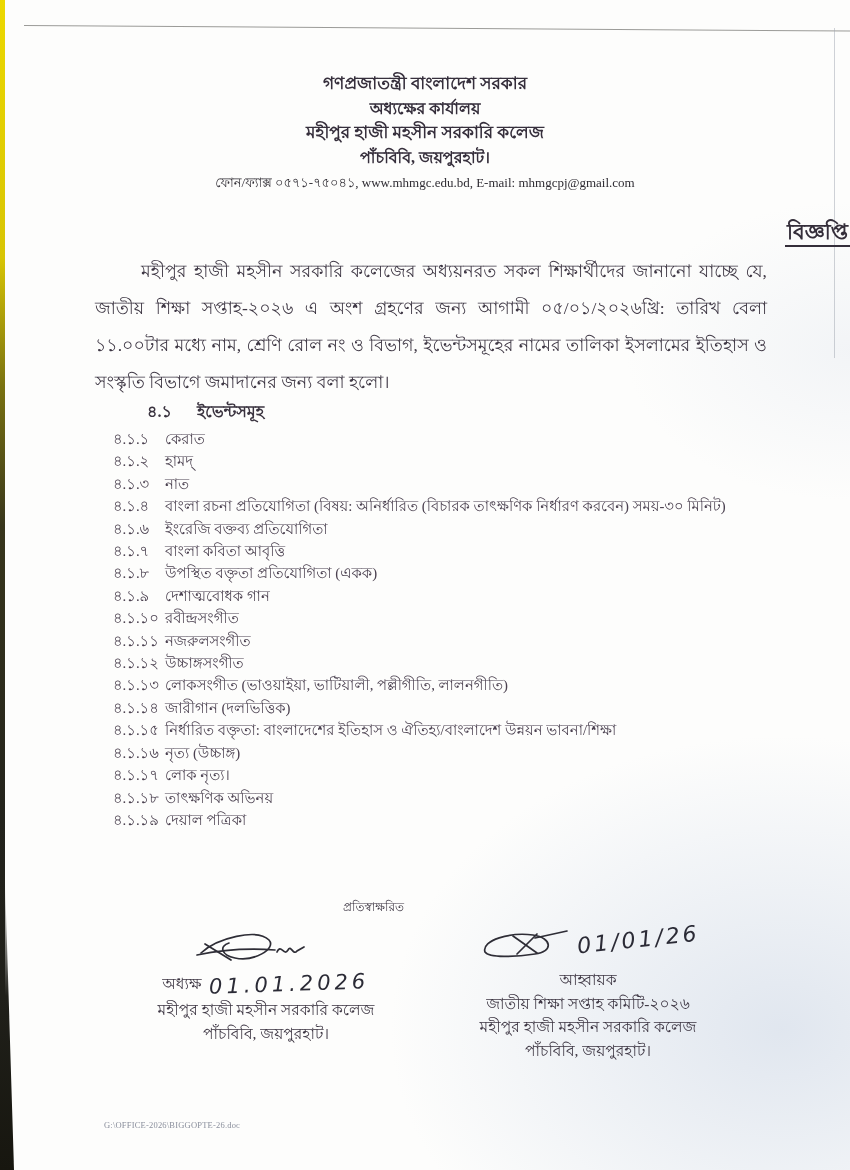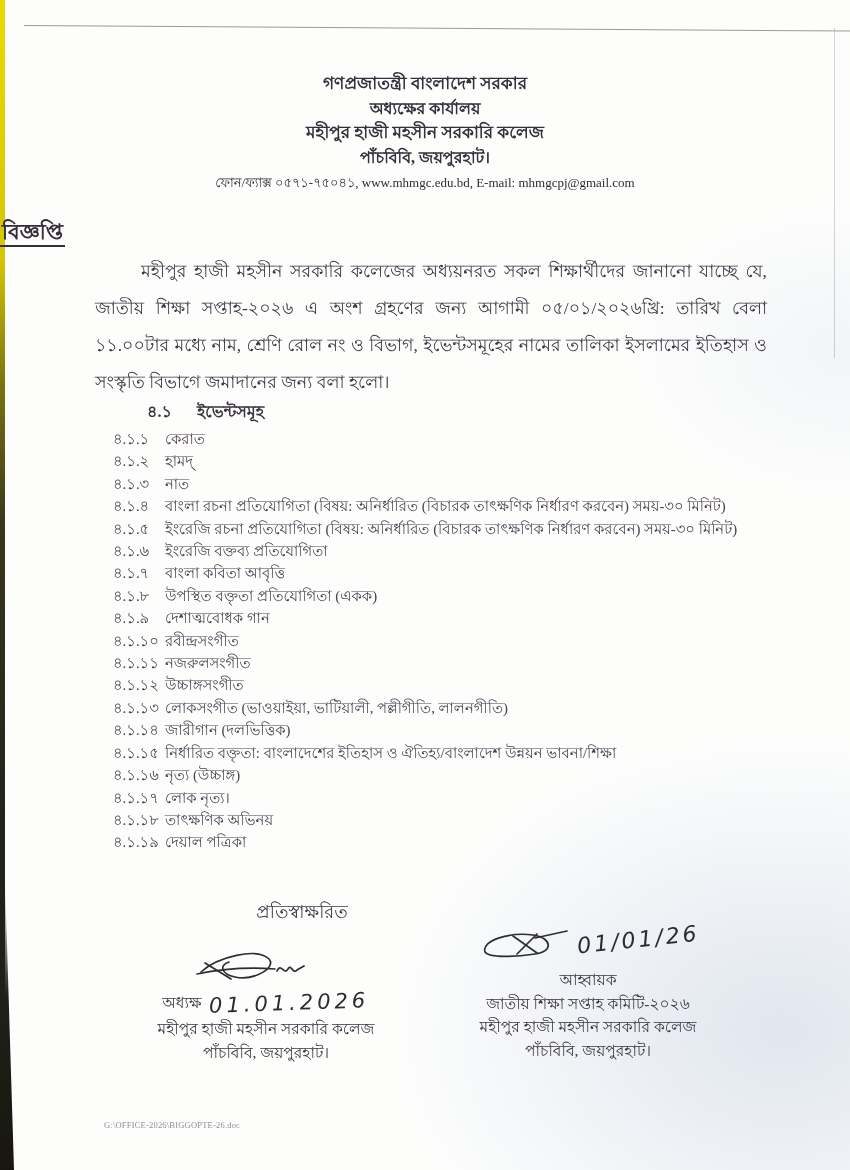--- a/index.html
+++ b/index.html
@@ -20,35 +20,35 @@
     clip-path:polygon(0 0,5px 0,14px 100%,0 100%);}
   .top-line{position:absolute;left:24px;top:25px;width:830px;height:1px;background:#9b9b98;transform:rotate(0.38deg);transform-origin:left top;}
   .right-line{position:absolute;right:15px;top:28px;width:1px;height:330px;background:rgba(160,165,175,.5);}
 
   .header{position:absolute;left:0;top:72px;width:100%;text-align:center;line-height:24.5px;}
   .h-line{font-size:17px;font-weight:bold;color:#362f3c;}
   .h-line.small{font-size:16px;}
   .contact{font-size:13px;font-weight:normal;color:#2f2c33;margin-top:1px;font-family:"Liberation Serif",serif;}
 
   .memo-row{position:absolute;left:112px;right:68px;top:196px;display:flex;justify-content:space-between;font-size:15.5px;color:#3c3542;}
-  .doc-title{position:absolute;left:0;top:216px;width:100%;text-align:left;}
+  .doc-title{position:absolute;left:0;top:216px;width:100%;text-align:right;}
   .doc-title span{font-size:21px;font-weight:bold;color:#342e3a;border-bottom:2px solid #342e3a;padding:0 2px 1px;}
 
   .body-par{position:absolute;left:95px;top:253px;width:672px;font-size:17.5px;line-height:37px;text-align:justify;text-indent:46px;color:#3e3744;}
 
   .section-head{position:absolute;left:113px;top:399px;font-size:16px;font-weight:bold;color:#3a333f;}
   .section-head .no{display:inline-block;width:50px;margin-left:34px;}
 
   .events{position:absolute;left:113px;top:428px;width:680px;font-size:14.8px;color:#4b4150;}
   .event-row{display:flex;line-height:22.4px;}
   .event-no{flex:0 0 52px;}
   .event-label{flex:1;}
 
   .sig-left{position:absolute;left:128px;top:898px;width:276px;text-align:center;font-size:15.5px;color:#3c3542;}
-  .sig-left .counters{text-align:center;padding-left:72px;font-size:18px;margin-bottom:16px;}
+  .sig-left .counters{text-align:right;padding-left:72px;font-size:12px;margin-bottom:8px;}
   .sig-right{position:absolute;left:438px;top:928px;width:300px;text-align:center;font-size:15.5px;color:#3c3542;line-height:23.5px;}
   .sig-svg{display:block;margin:0 auto;}
   .hand{font-family:"DejaVu Sans",sans-serif;font-style:italic;color:#2b2b36;}
   .hand.left-date{font-size:21px;letter-spacing:4px;transform:rotate(-2deg);display:inline-block;margin-left:8px;vertical-align:-2px;}
   .hand.right-date{font-size:22px;letter-spacing:3px;transform:rotate(-6deg);display:inline-block;margin-left:4px;vertical-align:10px;}
   .sigline{white-space:nowrap;}
   .sig-left .org{line-height:23.5px;}
   .rowflex{display:flex;align-items:flex-start;justify-content:center;}
 
   .footer-path{position:absolute;left:104px;top:1120px;font-size:8.5px;color:#8a8f9c;font-family:"Liberation Serif",serif;letter-spacing:.2px;}
@@ -97,24 +97,20 @@
       <div class="event-row">
         <span class="event-no">৪.১.৩</span>
         <span class="event-label">নাত</span>
       </div>
 
       <div class="event-row">
         <span class="event-no">৪.১.৪</span>
         <span class="event-label">বাংলা রচনা প্রতিযোগিতা (বিষয়: অনির্ধারিত (বিচারক তাৎক্ষণিক নির্ধারণ করবেন) সময়-৩০ মিনিট)</span>
       </div>
 
-      <div class="event-row">
-        <span class="event-no">৪.১.৫</span>
-        <span class="event-label">ইংরেজি রচনা প্রতিযোগিতা (বিষয়: অনির্ধারিত (বিচারক তাৎক্ষণিক নির্ধারণ করবেন) সময়-৩০ মিনিট)</span>
-      </div>
 
       <div class="event-row">
         <span class="event-no">৪.১.৬</span>
         <span class="event-label">ইংরেজি বক্তব্য প্রতিযোগিতা</span>
       </div>
 
       <div class="event-row">
         <span class="event-no">৪.১.৭</span>
         <span class="event-label">বাংলা কবিতা আবৃত্তি</span>
       </div>

